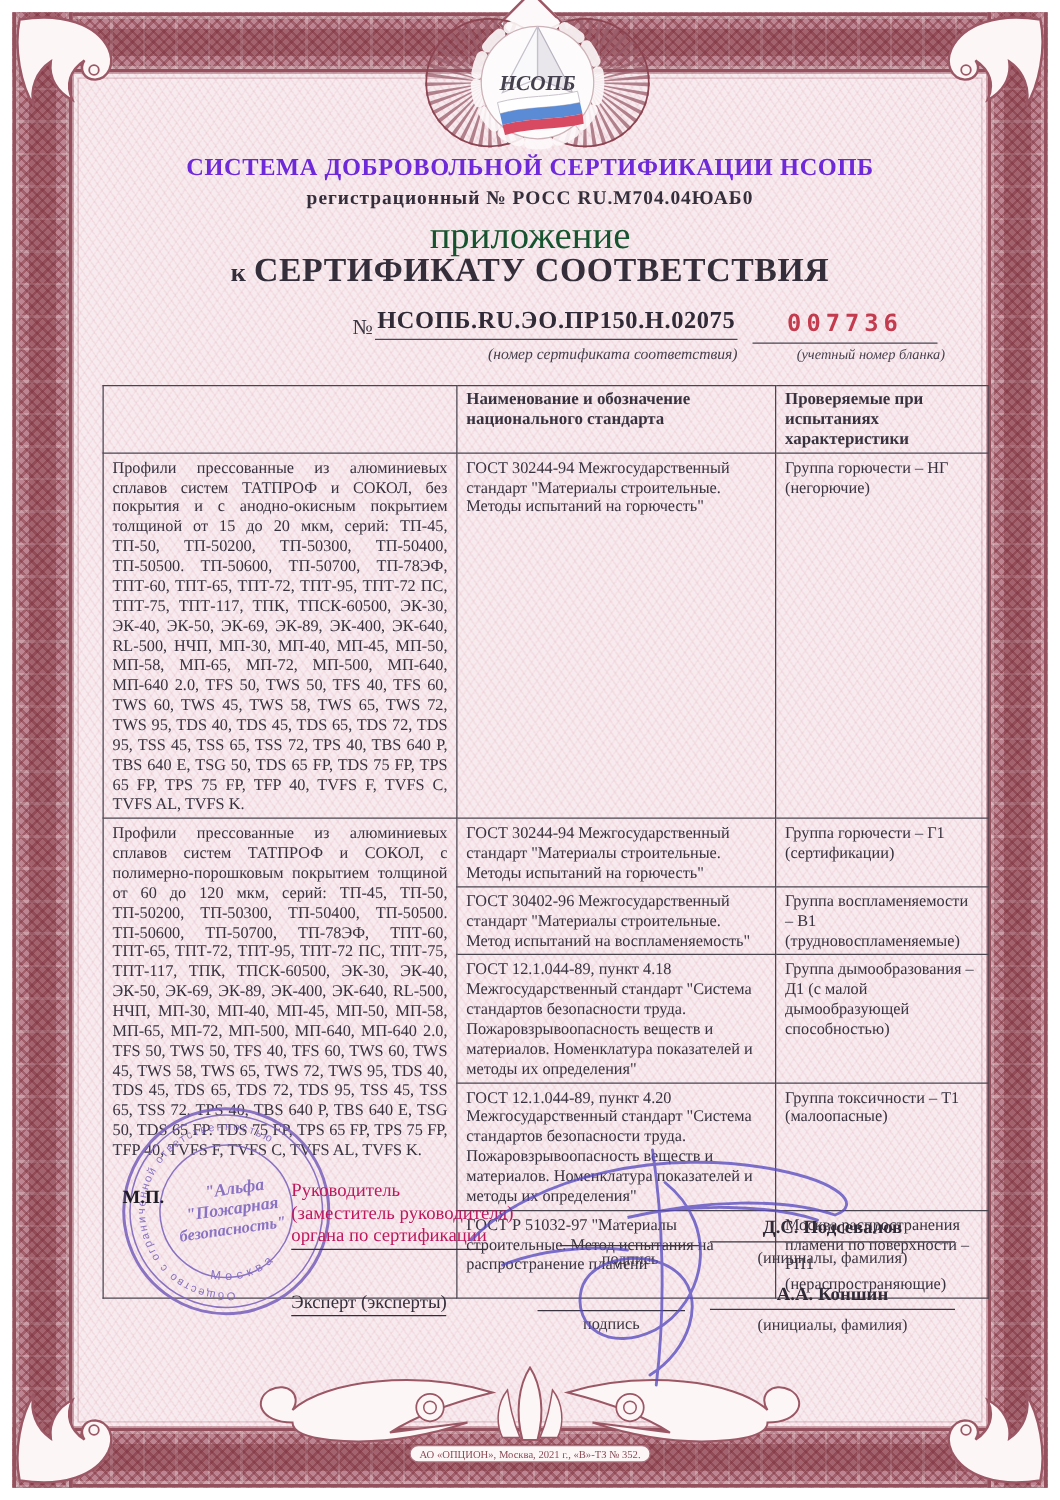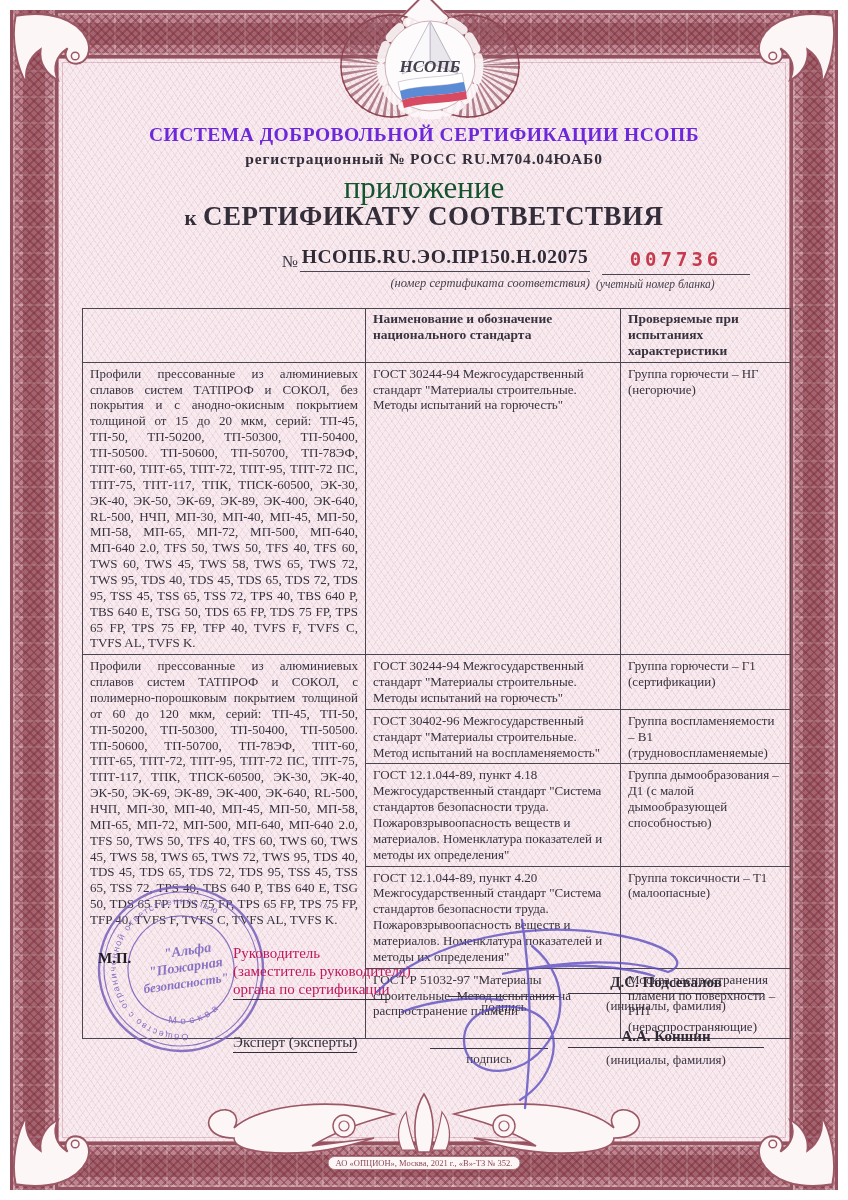--- a/index.html
+++ b/index.html
@@ -50,21 +50,21 @@
   .title1{top:170px;font-size:31px;font-weight:400;color:#14532d;}
   .title2{top:201px;font-size:27px;font-weight:700;color:#332e3a;letter-spacing:.5px;}
   .title2 .small-k{font-size:21px;font-weight:600;margin-right:6px;}
 
   .no-sign{position:absolute;left:282px;top:252px;font-size:17px;color:#3c3642;}
   .cert-num-wrap{position:absolute;left:300px;top:246px;width:290px;text-align:center;border-bottom:1.5px solid #4a4550;padding-bottom:3px;}
   .cert-num{font-size:19.5px;font-weight:700;letter-spacing:.5px;color:#2f2a36;}
   .cert-cap{position:absolute;left:300px;top:276px;width:290px;text-align:right;font-style:italic;font-size:12.5px;color:#453f4b;}
   .serial-wrap{position:absolute;left:602px;top:248px;width:148px;text-align:center;border-bottom:1px solid #4a4550;padding-bottom:4px;}
   .serial{font-family:"DejaVu Sans Mono", monospace;font-size:19px;font-weight:600;letter-spacing:4px;color:#c43b4e;}
-  .serial-cap{position:absolute;left:596px;top:278px;width:160px;text-align:left;font-style:italic;font-size:11.5px;color:#453f4b;}
+  .serial-cap{position:absolute;left:596px;top:278px;width:160px;text-align:right;font-style:italic;font-size:11.5px;color:#453f4b;}
 
   
   .cert-table{position:absolute;left:82px;top:308px;width:708px;border-collapse:collapse;table-layout:fixed;}
   .cert-table td,.cert-table th{border:1px solid #4b4550;vertical-align:top;padding:3px 7px 3px 7px;font-size:13px;line-height:1.22;color:#37323e;text-align:left;}
   .cert-table th{font-weight:700;font-size:13.5px;line-height:1.18;padding-top:2px;}
   col.c1{width:283px;} col.c2{width:255px;} col.c3{width:170px;}
   tr.hrow{height:34px;} tr.r1{height:240px;} tr.r2{height:52px;} tr.r3{height:52px;}
   tr.r4{height:100px;} tr.r5{height:100px;} tr.r6{height:50px;}
   td.grp{text-align:justify;margin-left:24px;}
 

